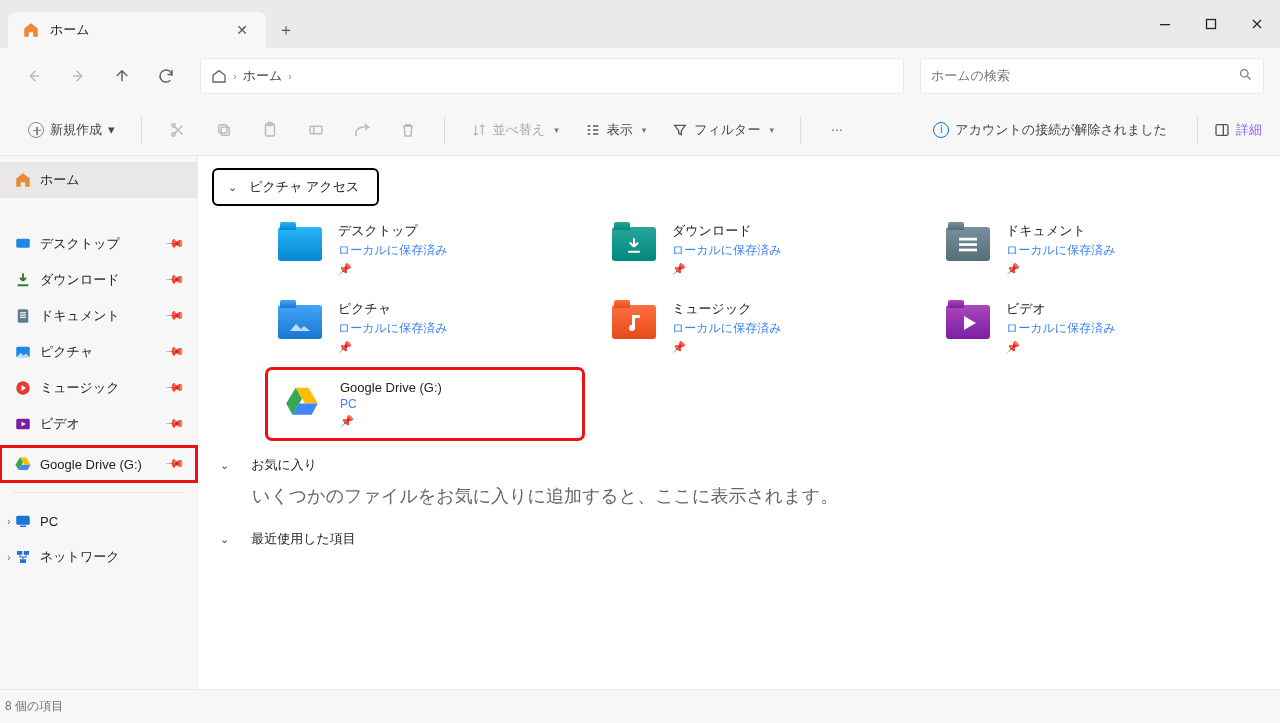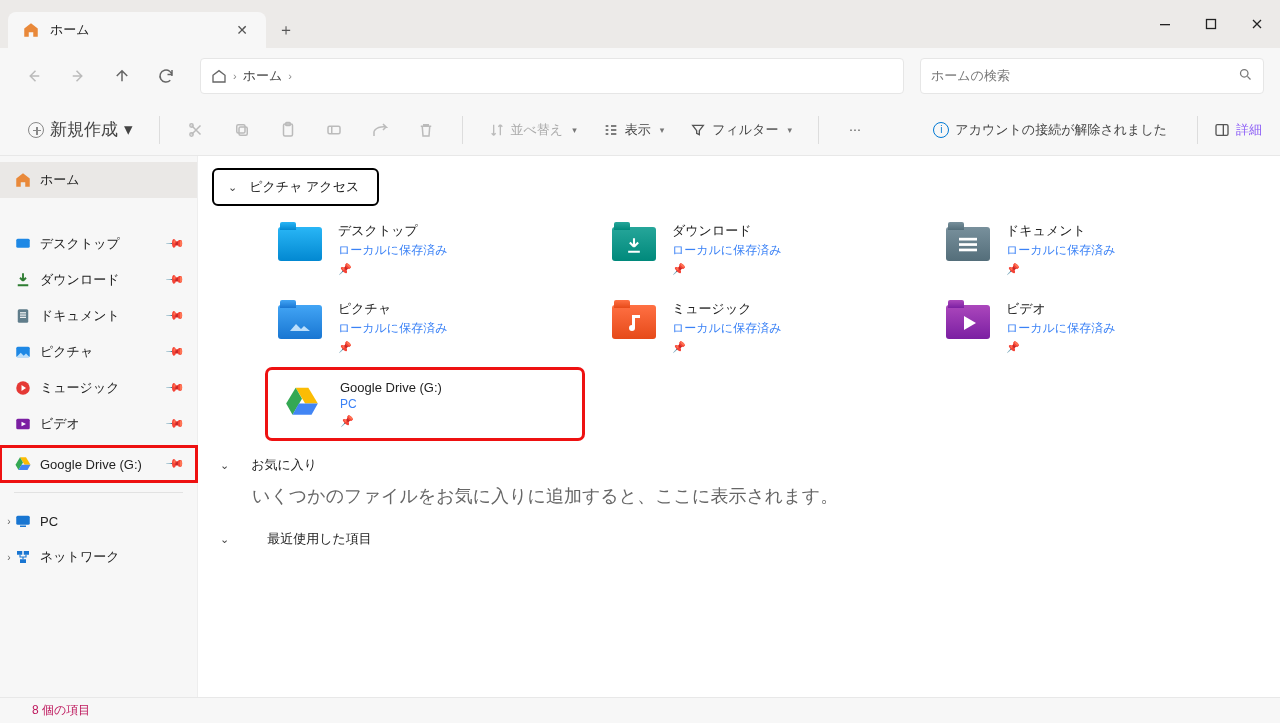--- a/index.html
+++ b/index.html
@@ -73,21 +73,21 @@
     display: flex; align-items: center; padding: 0 10px; gap: 8px; color: #777; font-size: 13px;
   }
   .searchbox .sicon { margin-left: auto; color: #777; }
   
   .toolbar {
     height: 52px; background: #f7f7f7; border-bottom: 1px solid #e8e8e8;
     display: flex; align-items: center; padding: 0 18px; gap: 6px;
   }
   .tb-new {
     display: flex; align-items: center; gap: 6px; padding: 5px 10px; border-radius: 4px;
-    cursor: pointer; font-size: 17px; color: #444;
+    cursor: pointer; font-size: 13px; color: #444;
   }
   .tb-new .pluscircle { width:16px; height:16px; border:1.5px solid #888; border-radius:50%; position:relative; }
   .tb-new .pluscircle::before, .tb-new .pluscircle::after { content:""; position:absolute; background:#888; }
   .tb-new .pluscircle::before { width:8px; height:1.5px; top:7px; left:4px; }
   .tb-new .pluscircle::after { width:1.5px; height:8px; top:4px; left:7px; }
   .tb-sep { width:1px; height:28px; background:#ddd; margin:0 10px; }
   .tb-icon {
     width: 40px; height: 36px; display:flex; align-items:center; justify-content:center;
     color:#aaa; cursor:pointer; border-radius:4px;
   }
@@ -139,22 +139,22 @@
   .qa-icon {
     width:48px; height:40px; border-radius:4px; display:flex; align-items:center; justify-content:center;
     flex: 0 0 48px; margin-top:2px;
   }
   .qa-text .t1 { font-size:13px; }
   .qa-text .t2 { font-size:12px; color:#3b82f6; margin-top:2px; }
   .qa-text .pinrow { font-size:11px; color:#999; margin-top:4px; }
   .fav-empty { color:#666; font-size:18px; padding: 4px 8px 12px 40px; }
   
   .statusbar {
-    height: 26px; border-top:1px solid #e8e8e8; background:#f7f7f7;
-    display:flex; align-items:center; padding: 0 32px; font-size:12px; color:#be185d;
+    height: 34px; border-top:1px solid #e8e8e8; background:#f7f7f7;
+    display:flex; align-items:center; padding: 0 5px; font-size:12px; color:#737373;
   }
   
   .folder { width:44px; height:34px; border-radius:3px; position:relative; }
   .folder::before { content:""; position:absolute; top:-5px; left:2px; width:16px; height:8px; border-radius:2px 2px 0 0; background:inherit; }
 </style>
 </head>
 <body>
 
 <div class="titlebar">
   <div class="tab">
@@ -523,20 +523,20 @@
     </div>
 
     <div class="section-hdr plain">
       <span class="caret">⌄</span>
       <span style="margin-left:10px">お気に入り</span>
     </div>
     <div class="fav-empty">いくつかのファイルをお気に入りに追加すると、ここに表示されます。</div>
 
     <div class="section-hdr plain">
       <span class="caret">⌄</span>
-      <span style="margin-left:26px">最近使用した項目</span>
+      <span style="margin-left:10px">最近使用した項目</span>
     </div>
   </div>
 </div>
 
 <div class="statusbar">
   <span>8 個の項目</span>
 </div>
 
 </body></html>

